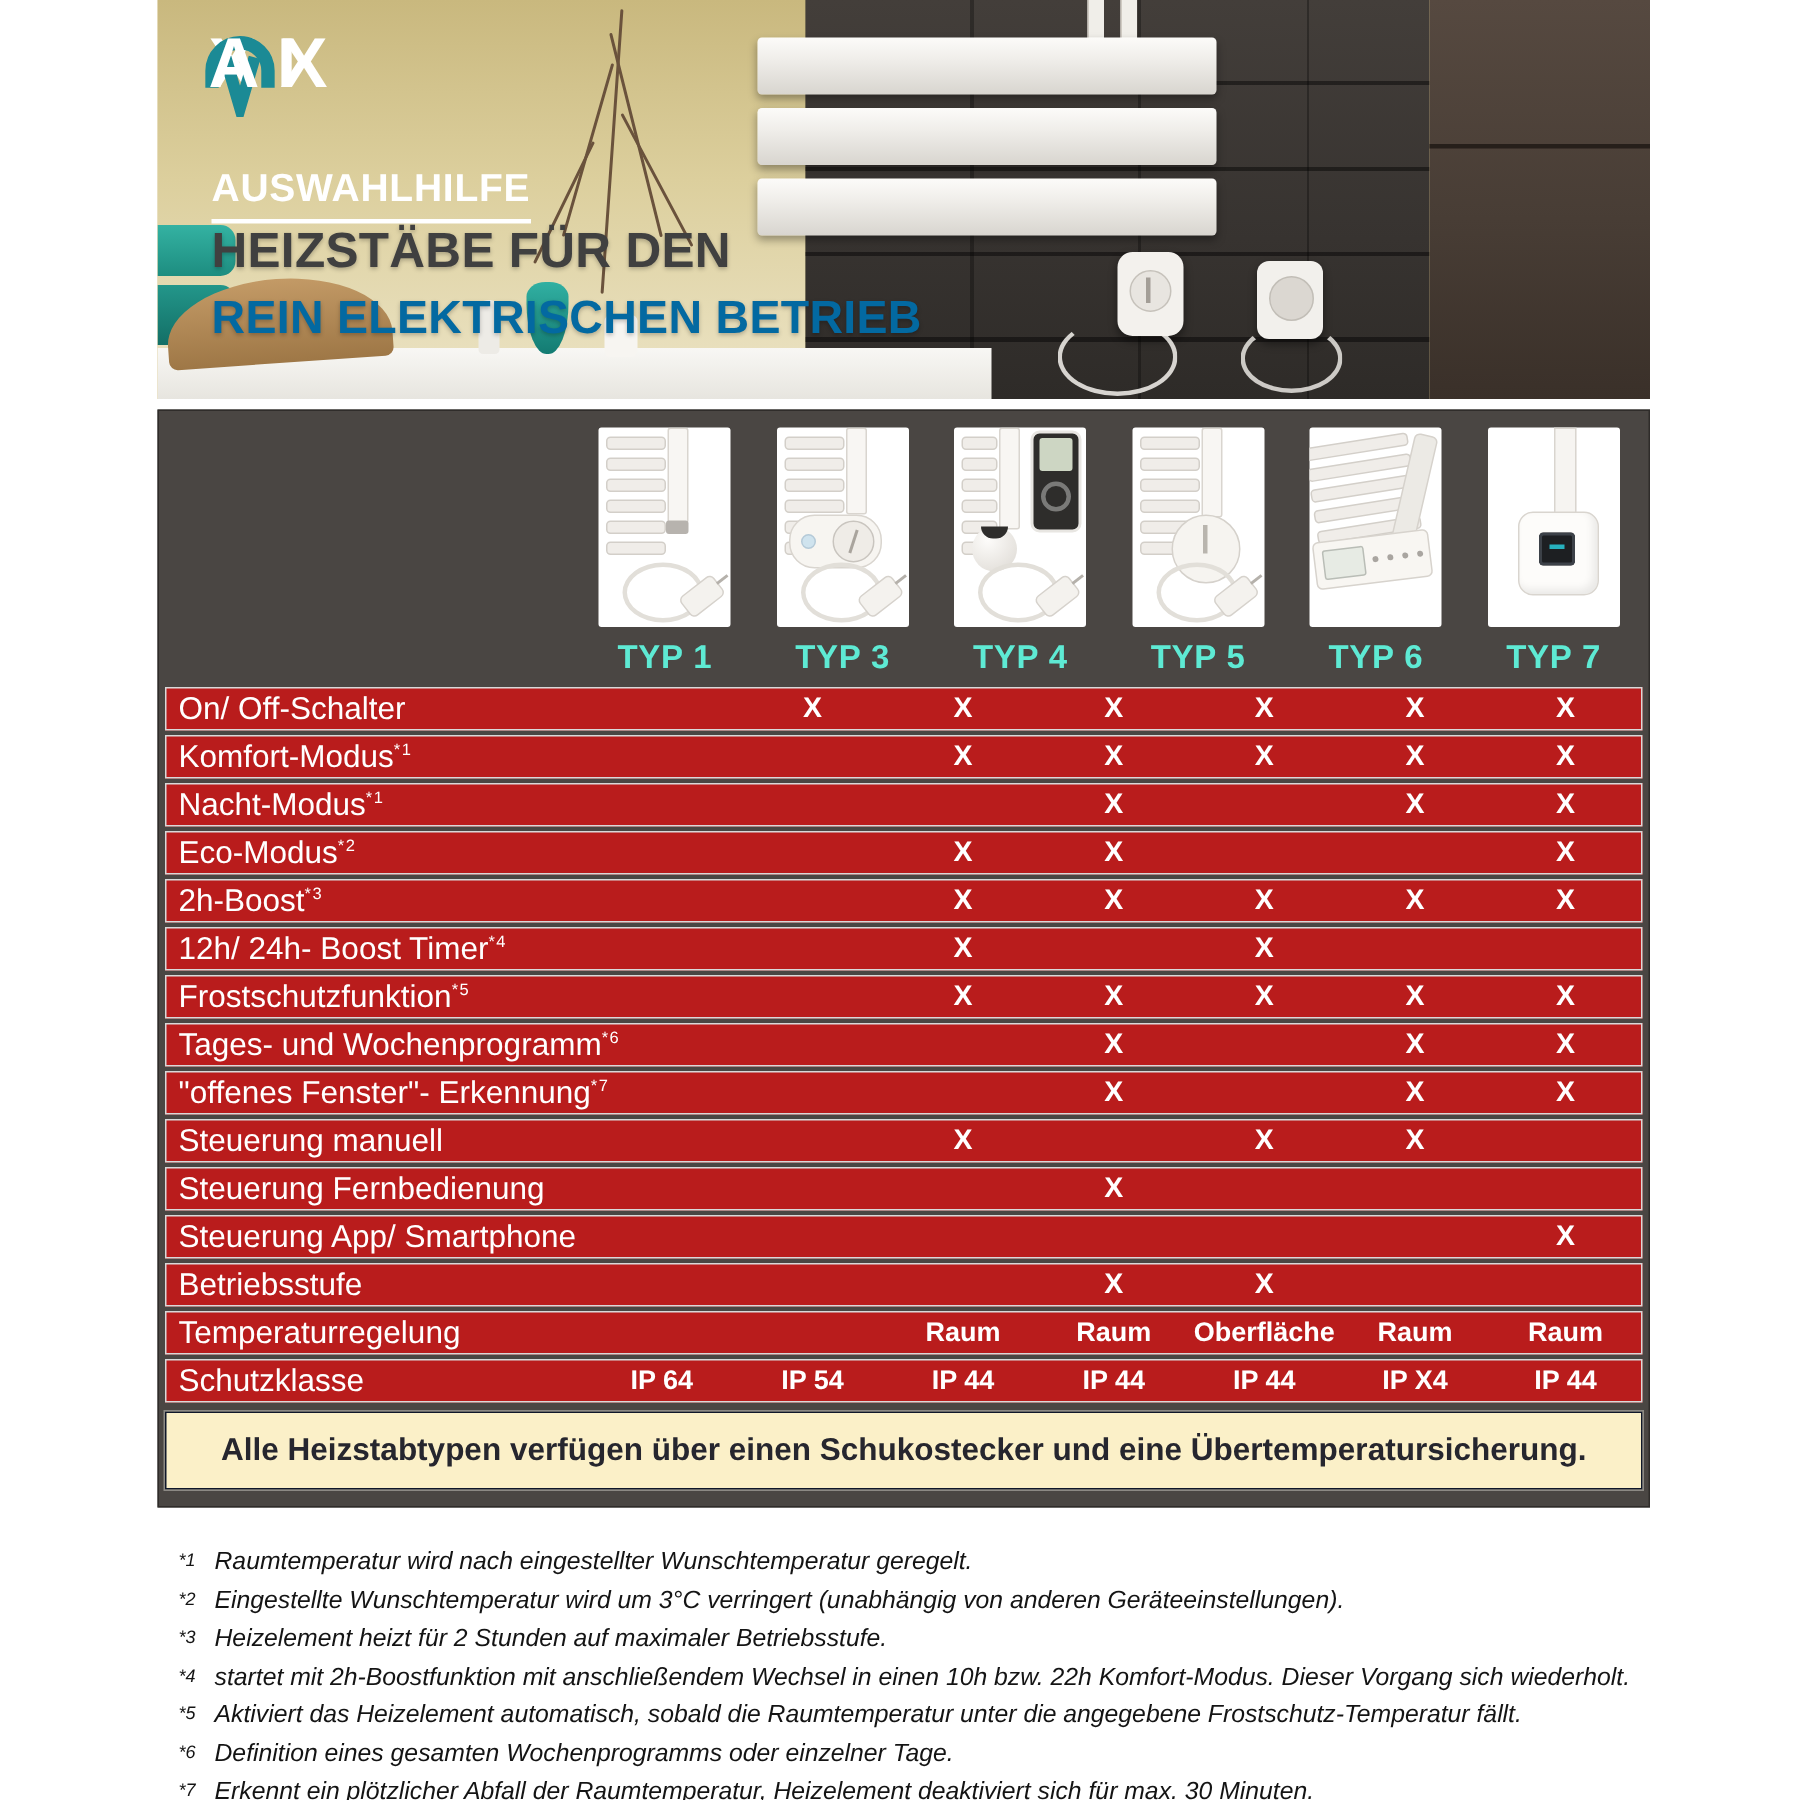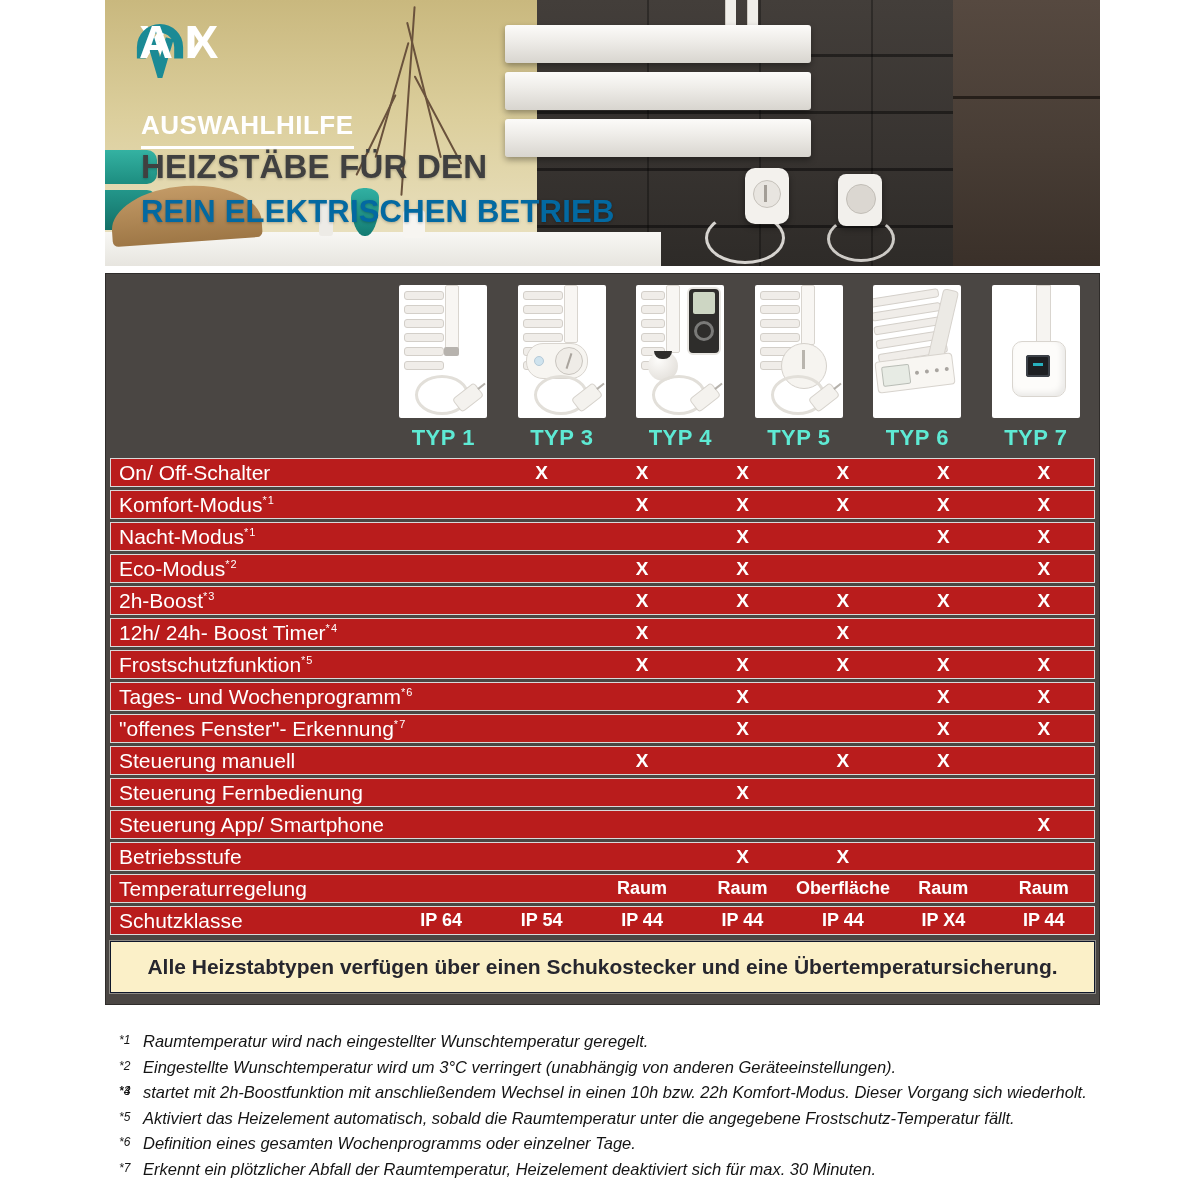--- a/index.html
+++ b/index.html
@@ -449,20 +449,20 @@
         </div>
       </div>
     <div class="notebar">
       <span>Alle Heizstabtypen verfügen über einen Schukostecker und eine Übertemperatursicherung.</span>
     </div>
   </div>
 
   <div class="footnotes">
       <div class="fnote"><sup class="fmark">*1</sup><span>Raumtemperatur wird nach eingestellter Wunschtemperatur geregelt.</span></div>
       <div class="fnote"><sup class="fmark">*2</sup><span>Eingestellte Wunschtemperatur wird um 3°C verringert (unabhängig von anderen Geräteeinstellungen).</span></div>
-      <div class="fnote"><sup class="fmark">*3</sup></div>
+      <div class="fnote"><sup class="fmark">*3</sup><span>Heizelement heizt für 2 Stunden auf maximaler Betriebsstufe.</span></div>
       <div class="fnote"><sup class="fmark">*4</sup><span>startet mit 2h-Boostfunktion mit anschließendem Wechsel in einen 10h bzw. 22h Komfort-Modus. Dieser Vorgang sich wiederholt.</span></div>
       <div class="fnote"><sup class="fmark">*5</sup><span>Aktiviert das Heizelement automatisch, sobald die Raumtemperatur unter die angegebene Frostschutz-Temperatur fällt.</span></div>
       <div class="fnote"><sup class="fmark">*6</sup><span>Definition eines gesamten Wochenprogramms oder einzelner Tage.</span></div>
       <div class="fnote"><sup class="fmark">*7</sup><span>Erkennt ein plötzlicher Abfall der Raumtemperatur, Heizelement deaktiviert sich für max. 30 Minuten.</span></div>
     </div>
 
 </div>
 
 </body></html>

